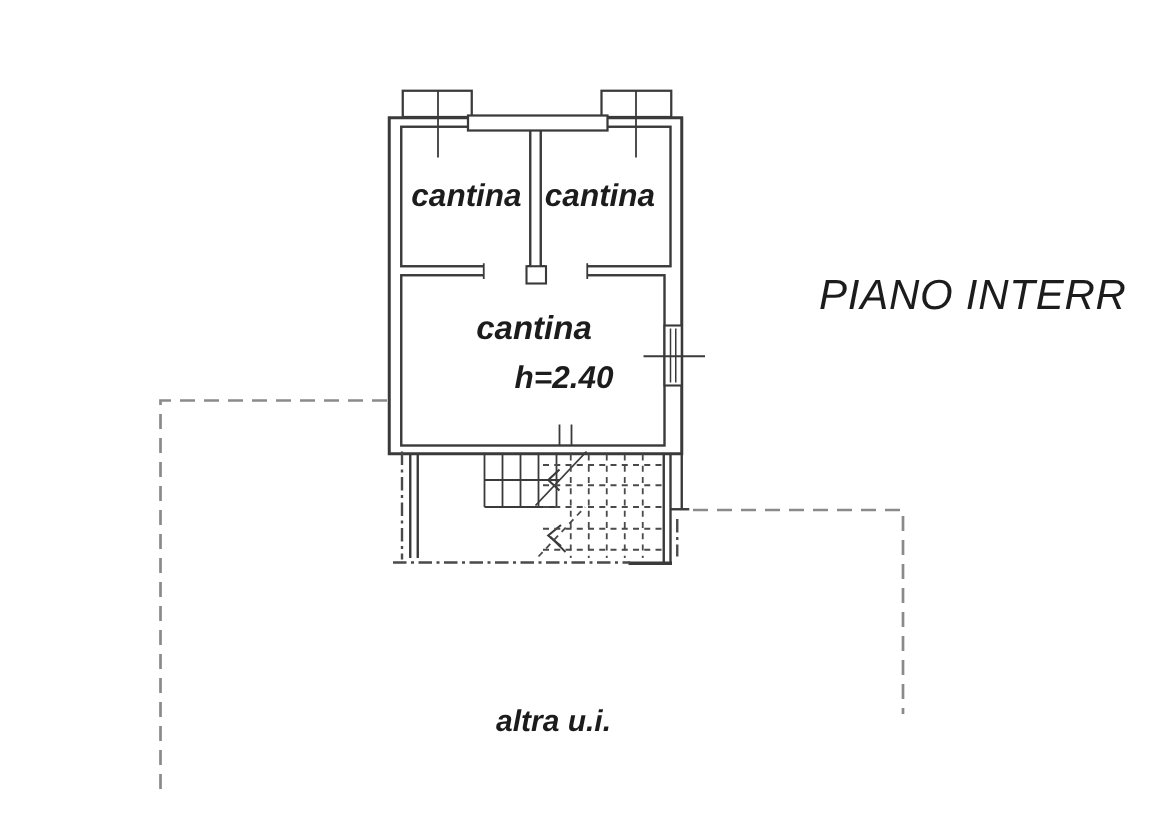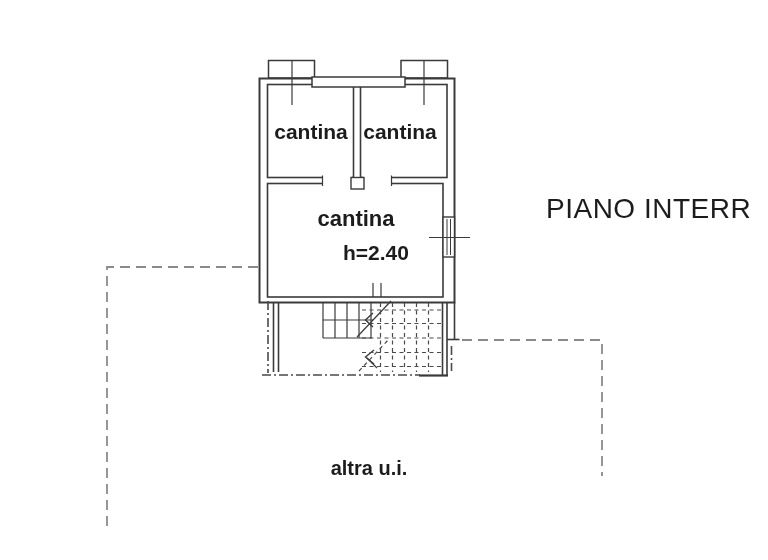--- a/index.html
+++ b/index.html
@@ -1,33 +1,34 @@
 <!DOCTYPE html>
 <html style="--text-color: #1c1c1c; --bg-color: #ffffff;"><head>
 <meta charset="utf-8">
 <style>
   :root { --text-color:#1c1c1c; --bg-color:#ffffff; }
   html,body { margin:0; padding:0; background:var(--bg-color); }
   #stage {
     position:relative; width:768px; height:560px;
     background:var(--bg-color); overflow:hidden;
     font-family:"Liberation Sans", sans-serif;
+    font-style:italic;
   }
   #plan-svg { position:absolute; left:0; top:0; }
   .label {
     position:absolute; transform:translate(-50%,-50%);
     color:var(--text-color); font-weight:bold; white-space:nowrap;
     line-height:1;
   }
   .room-label   { font-size:21px; }
   .room-label-lg{ font-size:22px; }
   .note-label   { font-size:21px; }
   .unit-label   { font-size:20px; }
   .plan-title {
-    position:absolute; left:546px; top:195px;
+    position:absolute; left:546px; top:183px;
     font-size:28px; font-weight:normal; letter-spacing:0.5px;
     color:var(--text-color); white-space:nowrap; line-height:1;
   }
 </style>
 </head>
 <body>
 
 <div id="stage">
 
   <svg id="plan-svg" width="768" height="560" viewBox="0 0 768 560">
@@ -111,17 +112,17 @@
   </svg>
 
   <div class="label room-label" style="left:311px; top:131px;">cantina</div>
 
   <div class="label room-label" style="left:400px; top:131px;">cantina</div>
 
   <div class="label room-label-lg" style="left:356px; top:219px;">cantina</div>
 
   <div class="label note-label" style="left:376px; top:252px;">h=2.40</div>
 
-  <div class="label unit-label" style="left:369px; top:468px;">altra u.i.</div>
+  <div class="label unit-label" style="left:369px; top:481px;">altra u.i.</div>
 
   <div class="plan-title">PIANO INTERR</div>
 
 </div>
 
 </body></html>

